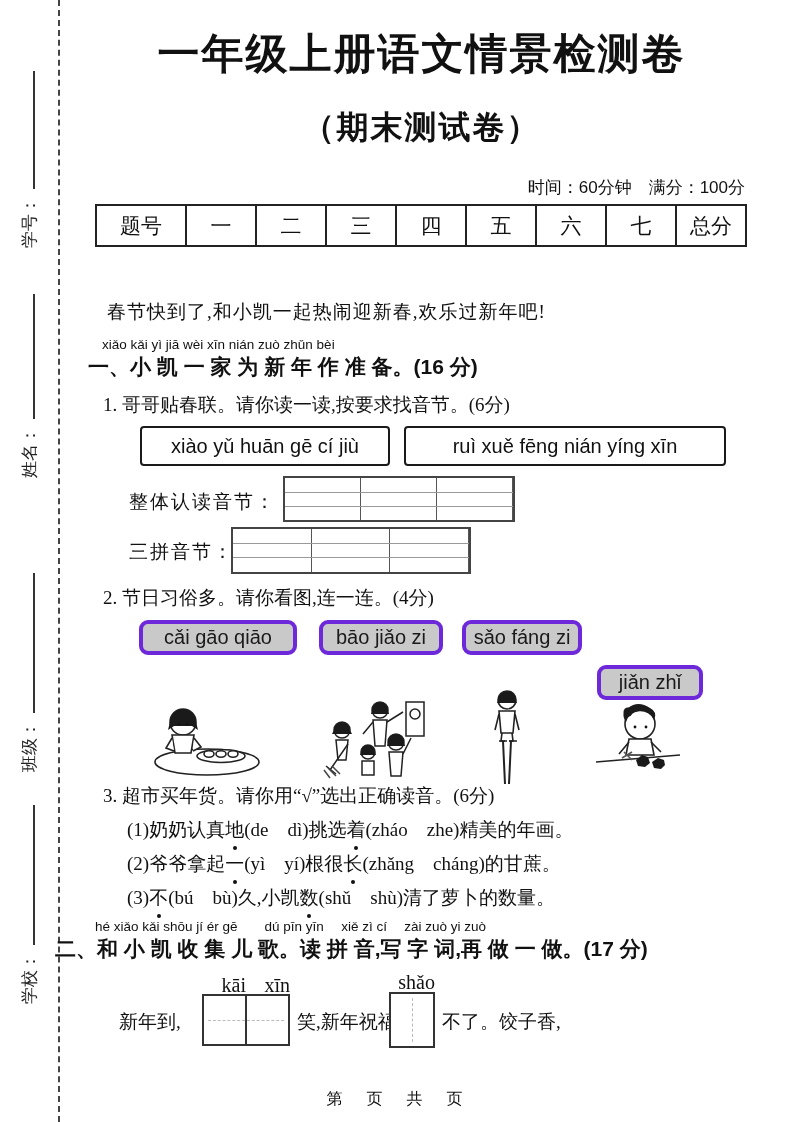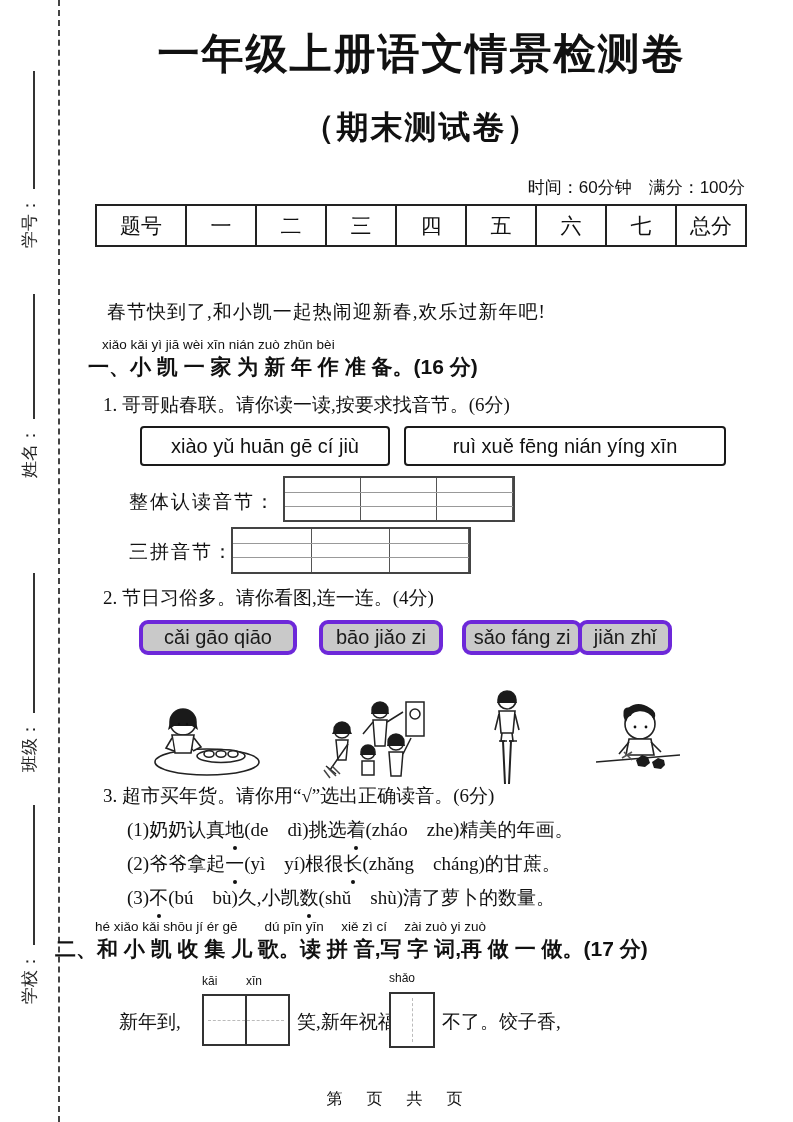--- a/index.html
+++ b/index.html
@@ -73,21 +73,21 @@
     width:4px; height:4px; border-radius:50%; background:#111;
   }
 
   
   .cbox2 { position:absolute; width:88px; height:52px; border:2px solid #333; display:flex; background:#fff; }
   .cbox2 .half { flex:1; position:relative; }
   .cbox2 .half + .half { border-left:2px solid #333; }
   .cbox2 .dash-h { position:absolute; left:4px; right:4px; top:50%; border-top:1px dashed #bbb; }
   .cbox1 { position:absolute; width:46px; height:56px; border:2px solid #333; background:#fff; }
   .cbox1 .dash-v { position:absolute; top:4px; bottom:4px; left:50%; border-left:1px dashed #bbb; }
-  .boxpy { position:absolute; font-size:12px; font-family:Liberation Sans, sans-serif; display:flex; text-align:left; }
+  .boxpy { position:absolute; font-size:20px; font-family:Liberation Serif, serif; display:flex; text-align:right; }
   .boxpy span { flex:1; }
 
   .footer { left:0; right:0; top:1089px; text-align:center; font-size:16px; letter-spacing:4px; }
 </style>
 </head>
 <body>
 
 <div class="page">
 
   <div class="abs margin-dash"></div>
@@ -148,21 +148,21 @@
     <div class="cell"></div>
     <div class="cell"></div>
     <div class="hline" style="top:33%;"></div>
     <div class="hline" style="top:66%;"></div>
   </div>
 
   <div class="abs qtext kai" style="left:103px; top:585px;">2. 节日习俗多。请你看图,连一连。(4分)</div>
   <div class="tag" style="left:139px; width:158px;">cǎi gāo qiāo</div>
   <div class="tag" style="left:319px; width:124px;">bāo jiǎo zi</div>
   <div class="tag" style="left:462px; width:120px;">sǎo fáng zi</div>
-  <div class="tag" style="left:578px; width:94px;">jiǎn zhǐ</div>
+  <div class="tag" style="left:597px; width:106px;margin-top:45px;">jiǎn zhǐ</div>
 
   <div class="illu" style="left:145px; top:694px;">
     <svg width="120" height="85" viewBox="0 0 120 85" fill="none" stroke="#222" stroke-width="1.6">
       <ellipse cx="62" cy="68" rx="52" ry="13" fill="#fff"></ellipse>
       <ellipse cx="76" cy="62" rx="24" ry="6.5" fill="#fff"></ellipse>
       <ellipse cx="64" cy="60" rx="5" ry="3.2" fill="#fff"></ellipse>
       <ellipse cx="76" cy="60" rx="5" ry="3.2" fill="#fff"></ellipse>
       <ellipse cx="88" cy="60" rx="5" ry="3.2" fill="#fff"></ellipse>
       <circle cx="38" cy="28" r="13" fill="#fff"></circle>
       <path d="M25,28 a13,13 0 0 1 26,0 l2,8 -6,-4 -18,0 -6,4 z" fill="#1a1a1a" stroke="none"></path>

